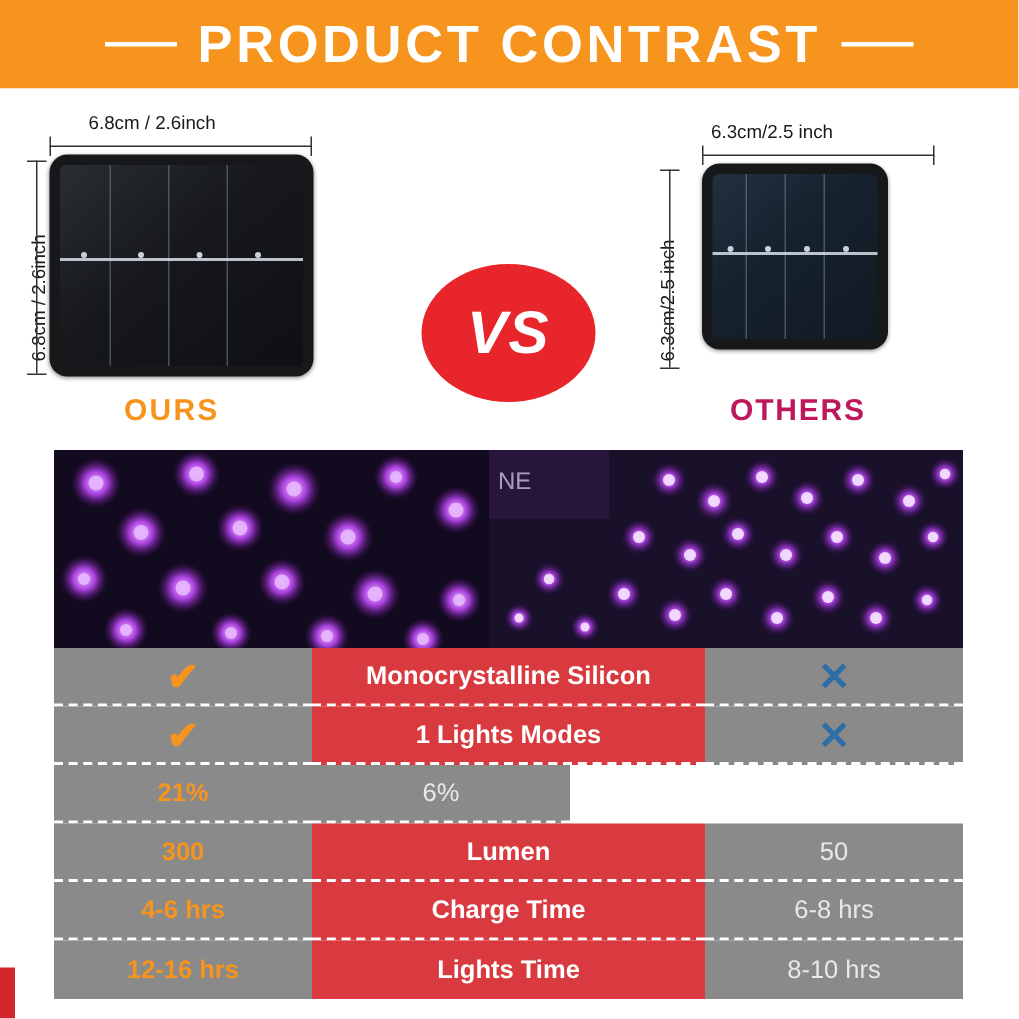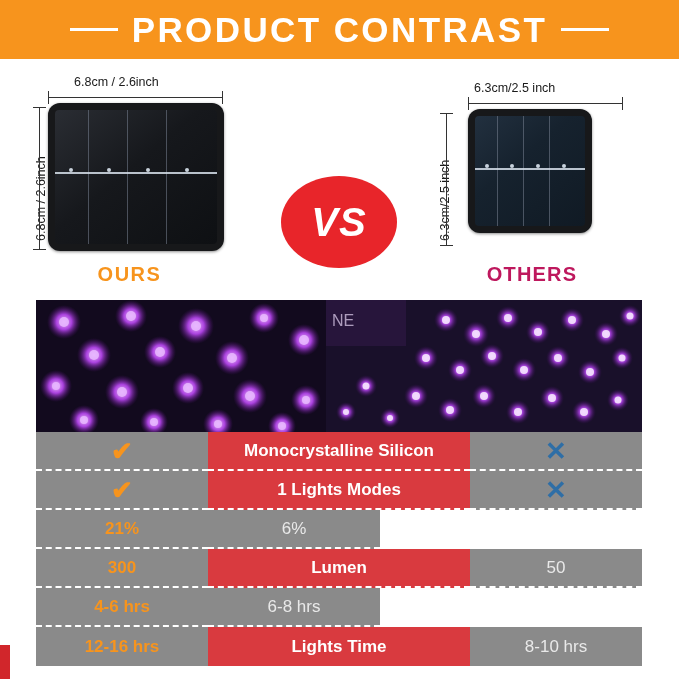--- a/index.html
+++ b/index.html
@@ -31,21 +31,21 @@
   }
   .hline.left{margin-right:14px;}
   .hline.right{margin-left:14px;}
 
   
   .compare{
     position:absolute;left:0;top:59px;width:679px;height:237px;background:#fff;
   }
 
   
-  .panel-ours{position:absolute;left:22px;top:12px;width:215px;height:220px;}
+  .panel-ours{position:absolute;left:7px;top:12px;width:215px;height:220px;}
   .panel-others{position:absolute;left:432px;top:22px;width:200px;height:210px;}
 
   .dim-top{
     position:absolute;font-size:12.5px;color:#1a1a1a;white-space:nowrap;
   }
   .dim-left{
     position:absolute;font-size:12.5px;color:#1a1a1a;white-space:nowrap;
     transform:rotate(-90deg);transform-origin:left top;
   }
 
@@ -350,20 +350,21 @@
   </div>
 
   <div class="trow">
     <div class="cell cell-ours">300</div>
     <div class="cell cell-mid">Lumen</div>
     <div class="cell cell-others">50</div>
   </div>
 
   <div class="trow">
     <div class="cell cell-ours">4-6 hrs</div>
+    <div class="cell cell-mid">Charge Time</div>
     <div class="cell cell-others">6-8 hrs</div>
   </div>
 
   <div class="trow">
     <div class="cell cell-ours">12-16 hrs</div>
     <div class="cell cell-mid">Lights Time</div>
     <div class="cell cell-others">8-10 hrs</div>
   </div>
 
 </div>

